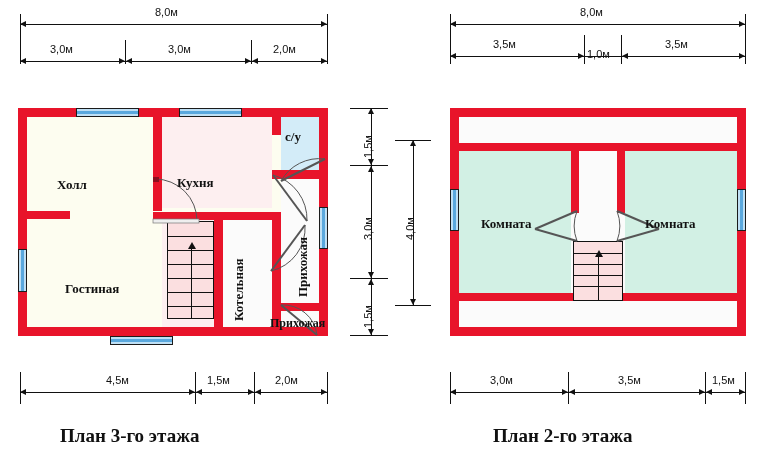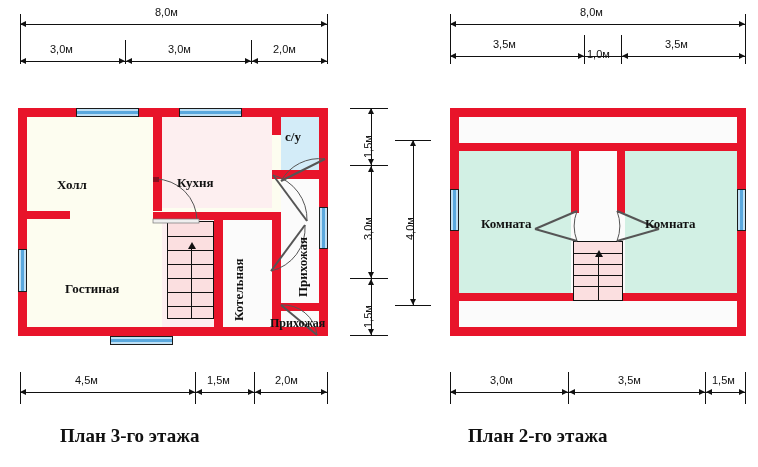--- a/index.html
+++ b/index.html
@@ -170,21 +170,21 @@
   <div class="tick" style="left:327px;top:6px;height:32px;"></div>
 
   <div class="dline h" style="left:20px;top:26px;width:307px;"></div>
   <div class="arrow l" style="left:20px;top:23px;"></div>
   <div class="arrow r" style="left:189px;top:23px;"></div>
   <div class="arrow l" style="left:196px;top:23px;"></div>
   <div class="arrow r" style="left:248px;top:23px;"></div>
   <div class="arrow l" style="left:255px;top:23px;"></div>
   <div class="arrow r" style="left:321px;top:23px;"></div>
 
-  <div class="dlabel" style="left:75px;top:8px;">4,5м</div>
+  <div class="dlabel" style="left:106px;top:8px;">4,5м</div>
   <div class="dlabel" style="left:207px;top:8px;">1,5м</div>
   <div class="dlabel" style="left:275px;top:8px;">2,0м</div>
 </div>
 
 <div class="title" style="left:60px;top:425px;">План 3-го этажа</div>
 
 <div class="dimwrap" style="left:340px;top:100px;width:100px;height:250px;">
 
   <div class="dline h" style="left:10px;top:8px;width:38px;"></div>
   <div class="dline h" style="left:10px;top:65px;width:38px;"></div>
@@ -287,13 +287,13 @@
   <div class="arrow l" style="left:129px;top:23px;"></div>
   <div class="arrow r" style="left:259px;top:23px;"></div>
   <div class="arrow l" style="left:266px;top:23px;"></div>
   <div class="arrow r" style="left:299px;top:23px;"></div>
 
   <div class="dlabel" style="left:50px;top:8px;">3,0м</div>
   <div class="dlabel" style="left:178px;top:8px;">3,5м</div>
   <div class="dlabel" style="left:272px;top:8px;">1,5м</div>
 </div>
 
-<div class="title" style="left:468px;top:425px;">План 2-го этажа</div>
+<div class="title" style="left:493px;top:425px;">План 2-го этажа</div>
 
 </body></html>

